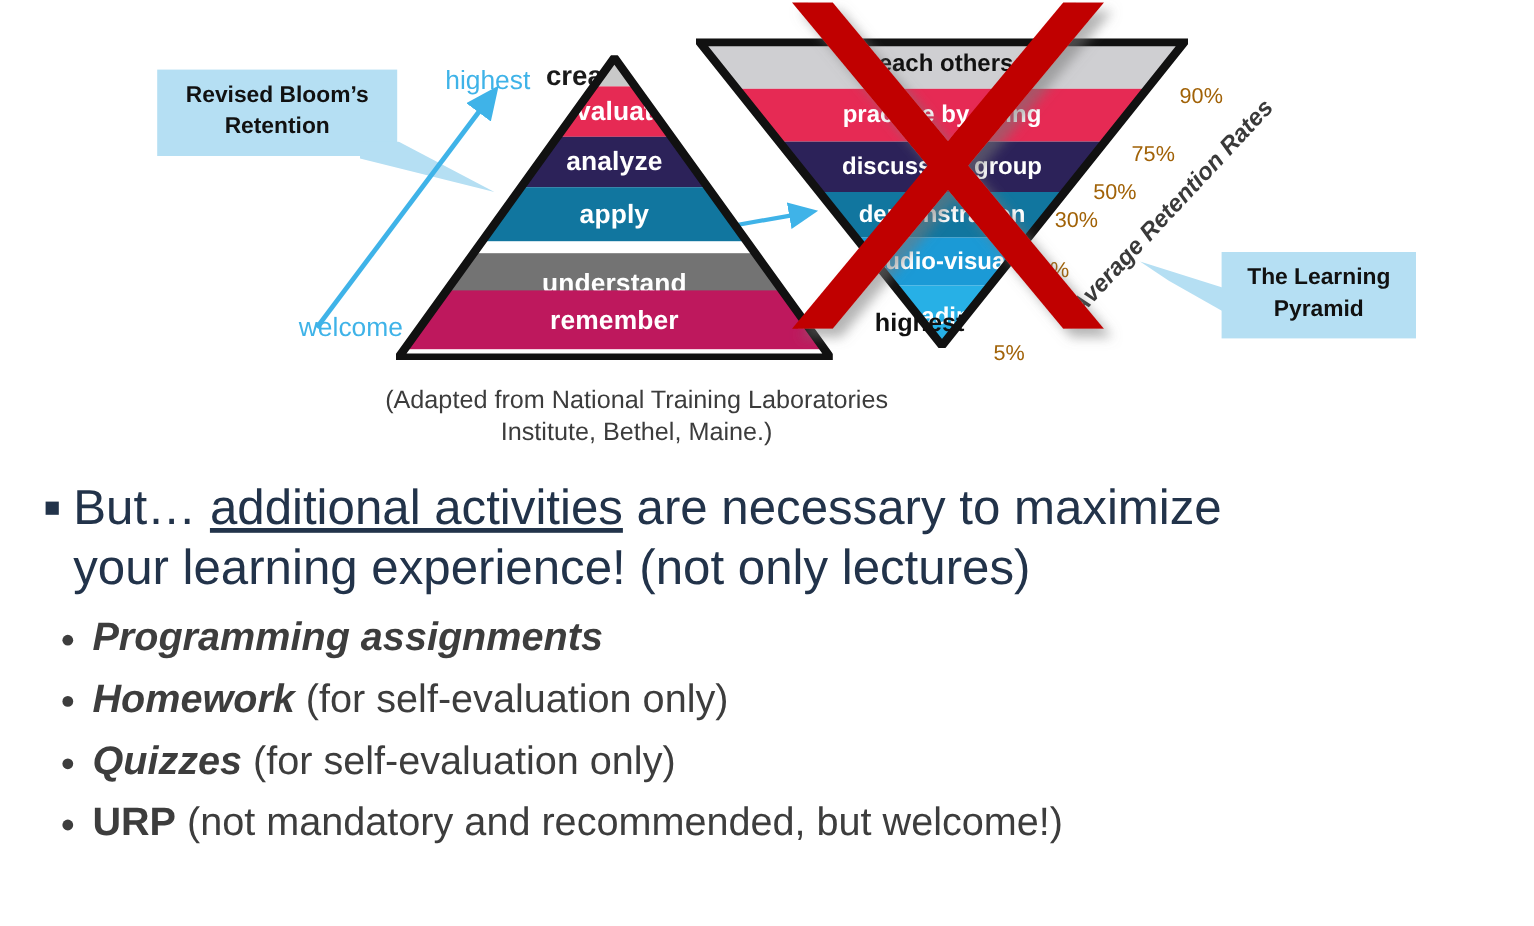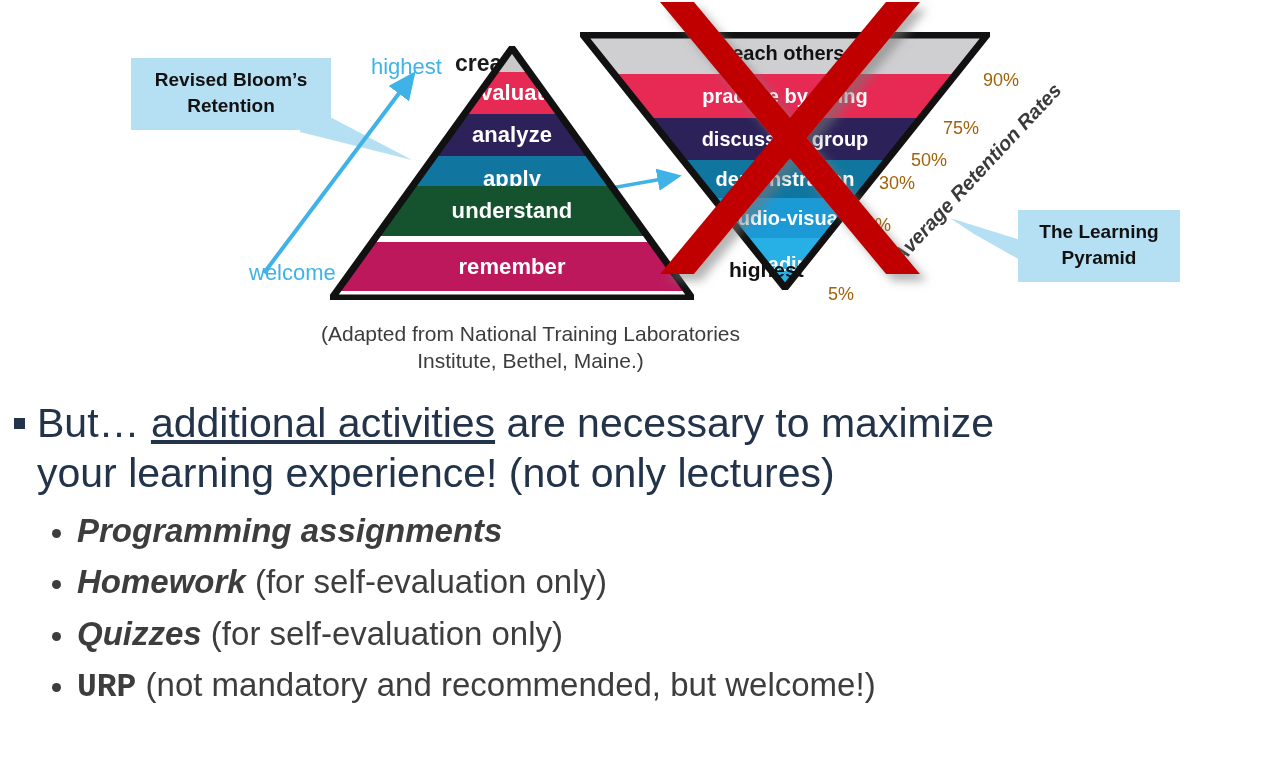--- a/index.html
+++ b/index.html
@@ -136,20 +136,21 @@
   }
 
   
   #body-text {
     position: absolute; left: 0; top: 398px;
     width: 1278px;
   }
   .main-bullet {
     display: flex; align-items: flex-start;
     padding-left: 14px;
+    margin-left: 24px;
   }
   .main-bullet .sq {
     width: 11px; height: 11px; background: #22334a;
     margin-top: 20px; margin-right: 12px; flex: 0 0 auto;
   }
   .main-bullet .txt {
     color: #22334a;
     font-size: 41px;
     line-height: 1.22;
     max-width: 1010px;
@@ -164,21 +165,21 @@
   .sub-item .dot {
     width: 9px; height: 9px; border-radius: 50%;
     background: #3d3d3d;
     margin-top: 19px; margin-right: 16px; flex: 0 0 auto;
   }
   .sub-item .sub-txt {
     color: #3d3d3d;
     font-size: 33px; line-height: 1.25;
     white-space: nowrap;
   }
-  .sub-item .sub-txt b { font-weight: bold; font-family: Liberation Mono, monospace; }
+  .sub-item .sub-txt b { font-weight: bold; }
   .sub-item .sub-txt i { font-style: italic; font-weight: bold; }
 </style>
 </head>
 <body>
 
 <div id="diagram">
 
   <div class="callout" id="callout-bloom">
     <div>Revised Bloom’s</div>
     <div>Retention</div>
@@ -224,21 +225,21 @@
         </div>
       <div class="bloom-band" style="top:26px;  height:42px; background:#e62a54;">
           <span>evaluate</span>
         </div>
       <div class="bloom-band" style="top:68px;  height:42px; background:#2c2259;">
           <span>analyze</span>
         </div>
       <div class="bloom-band" style="top:110px; height:45px; background:#11769f;">
           <span>apply</span>
         </div>
-      <div class="bloom-band" style="top:140px; height:50px; background:#14532d;">
+      <div class="bloom-band" style="top:165px; height:50px; background:#737373;">
           <span>understand</span>
         </div>
       <div class="bloom-band" style="top:196px; height:49px; background:#be185d;">
           <span>remember</span>
         </div>
     </div>
     <svg class="bloom-outline" viewBox="0 0 364 254" preserveAspectRatio="none">
       <polygon points="182,2 362,252 2,252" fill="none" stroke="#111111" stroke-width="7" stroke-linejoin="miter"></polygon>
     </svg>
   </div>

